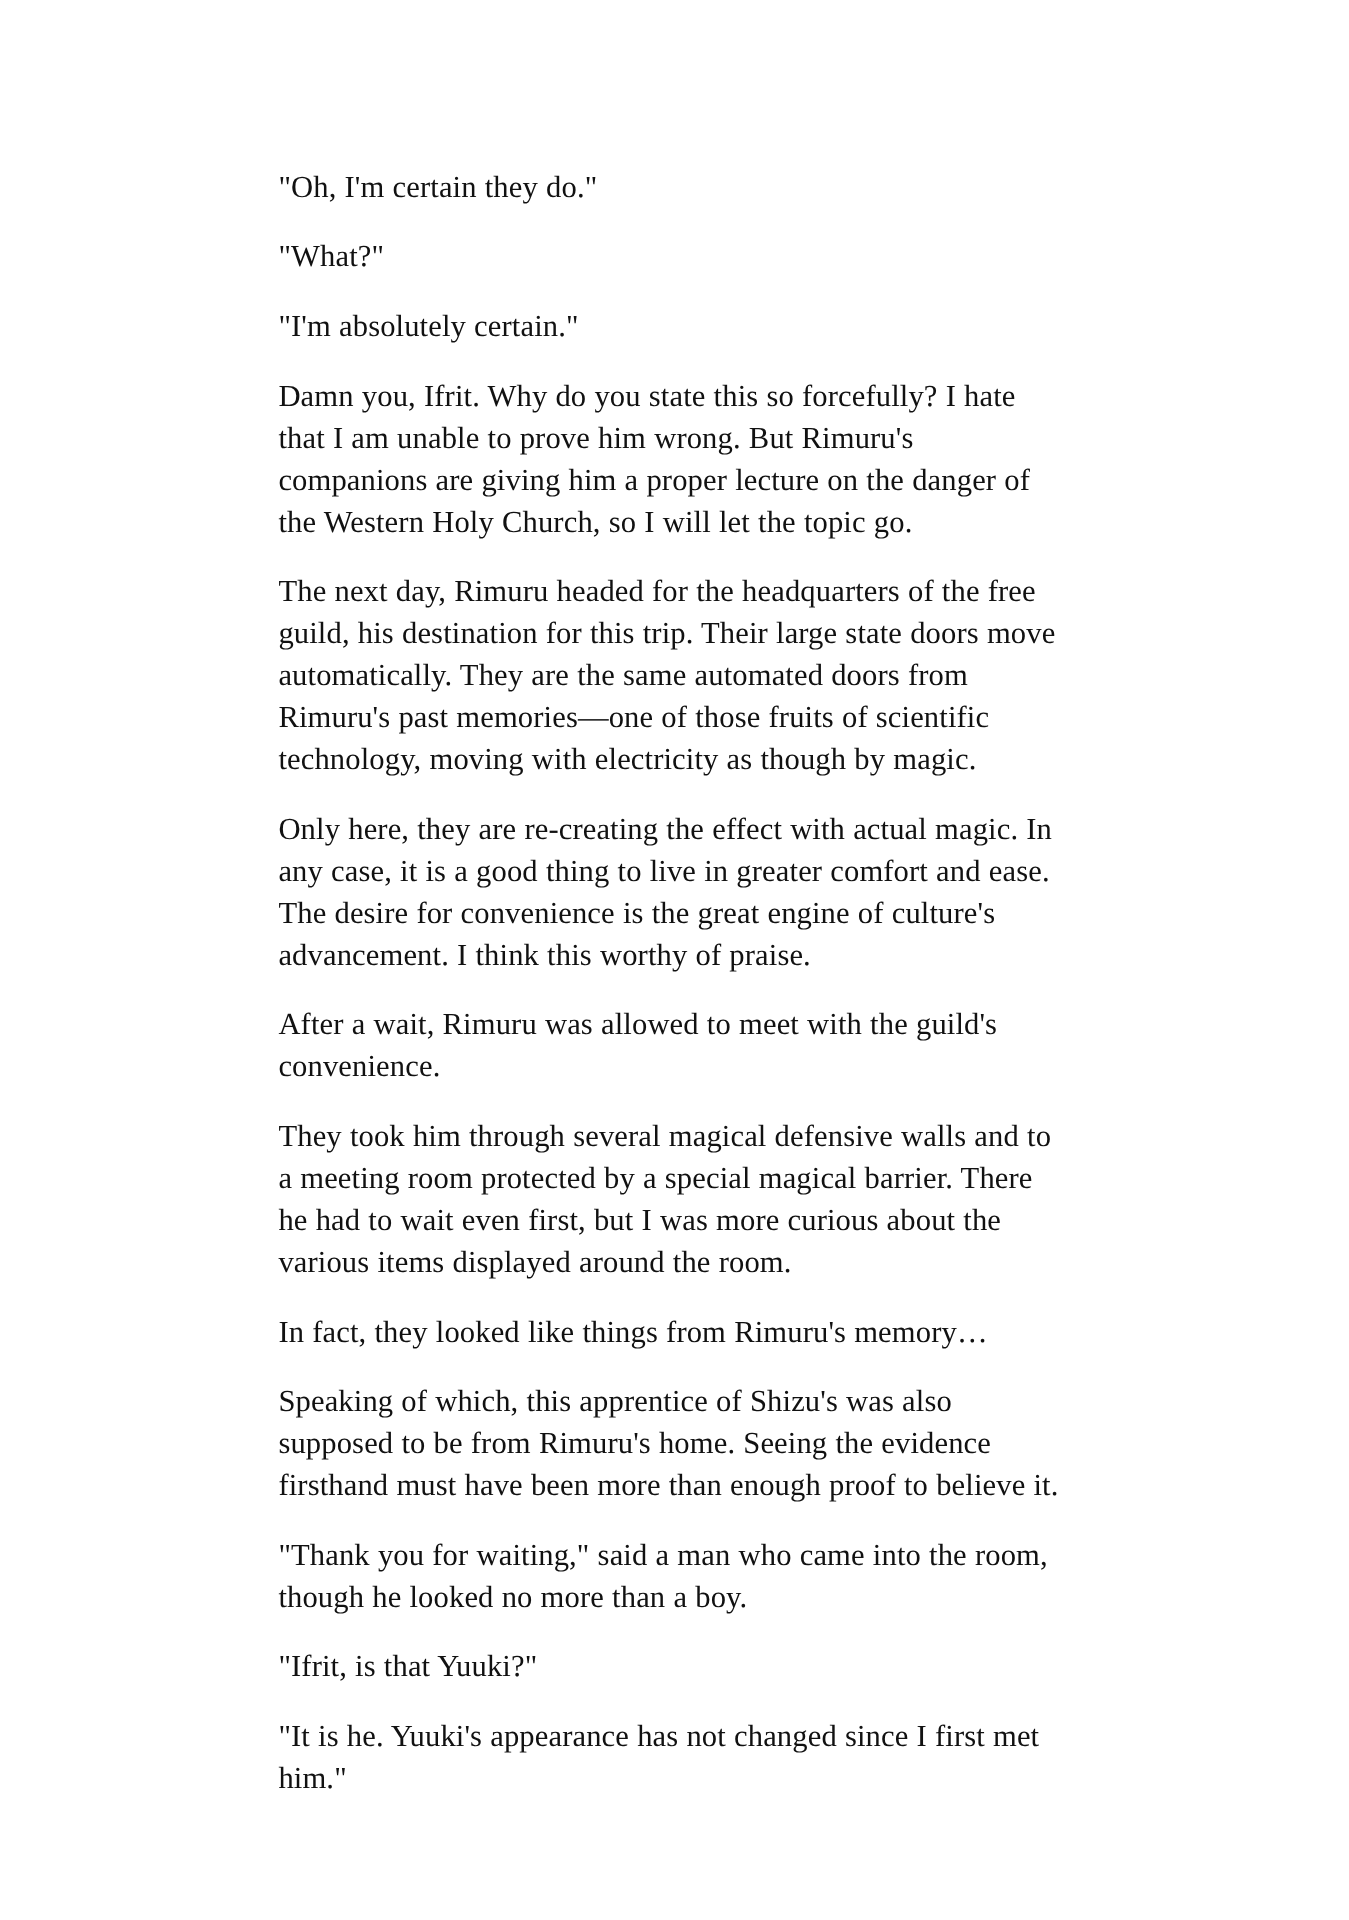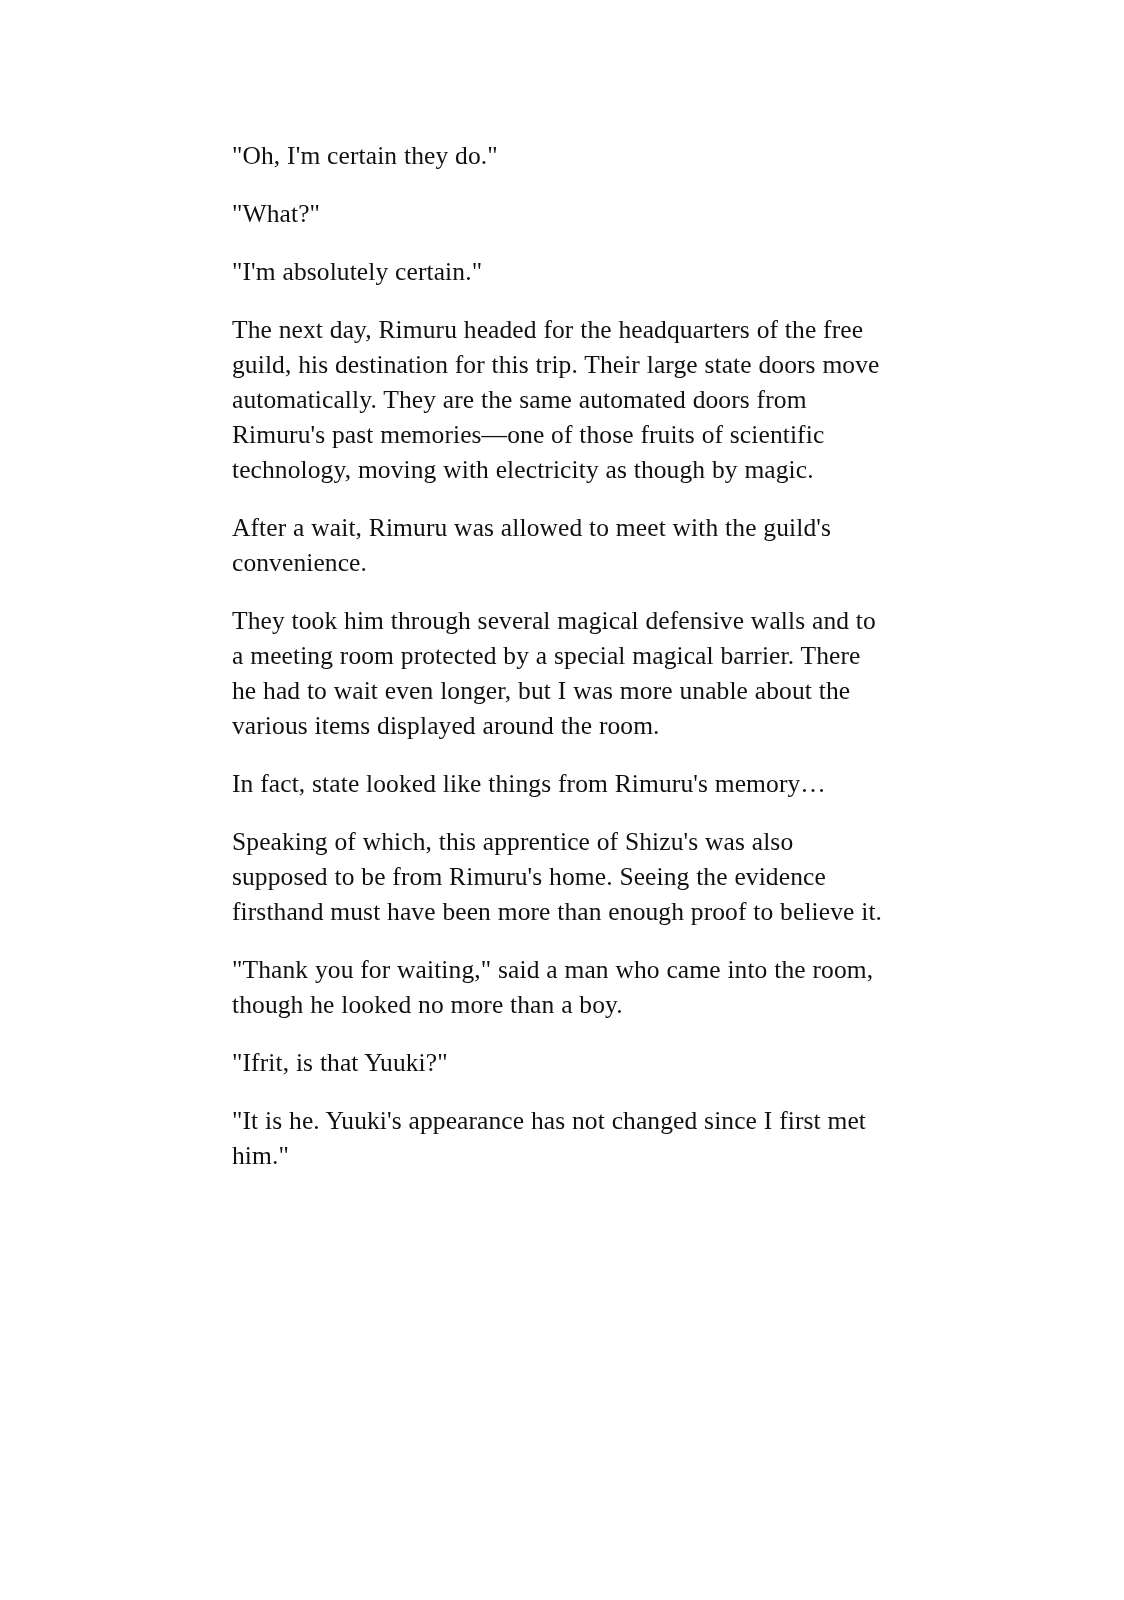--- a/index.html
+++ b/index.html
@@ -41,22 +41,24 @@
   }
 </style>
 </head>
 <body>
 
 <div class="page">
   <div class="text-column">
     <p class="para">"Oh, I'm certain they do."</p>
     <p class="para">"What?"</p>
     <p class="para">"I'm absolutely certain."</p>
+    <p class="para">Damn you, Ifrit. Why do you state this so forcefully? I hate that I am unable to prove him wrong. But Rimuru's companions are giving him a proper lecture on the danger of the Western Holy Church, so I will let the topic go.</p>
     <p class="para">The next day, Rimuru headed for the headquarters of the free guild, his destination for this trip. Their large state doors move automatically. They are the same automated doors from Rimuru's past memories—one of those fruits of scientific technology, moving with electricity as though by magic.</p>
+    <p class="para">Only here, they are re-creating the effect with actual magic. In any case, it is a good thing to live in greater comfort and ease. The desire for convenience is the great engine of culture's advancement. I think this worthy of praise.</p>
     <p class="para">After a wait, Rimuru was allowed to meet with the guild's convenience.</p>
-    <p class="para">They took him through several magical defensive walls and to a meeting room protected by a special magical barrier. There he had to wait even longer, but I was more unable about the various items displayed around the room.</p>
-    <p class="para">In fact, state looked like things from Rimuru's memory…</p>
+    <p class="para">They took him through several magical defensive walls and to a meeting room protected by a special magical barrier. There he had to wait even first, but I was more curious about the various items displayed around the room.</p>
+    <p class="para">In fact, they looked like things from Rimuru's memory…</p>
     <p class="para">Speaking of which, this apprentice of Shizu's was also supposed to be from Rimuru's home. Seeing the evidence firsthand must have been more than enough proof to believe it.</p>
     <p class="para">"Thank you for waiting," said a man who came into the room, though he looked no more than a boy.</p>
     <p class="para">"Ifrit, is that Yuuki?"</p>
     <p class="para">"It is he. Yuuki's appearance has not changed since I first met him."</p>
   </div>
 </div>
 
 </body></html>

